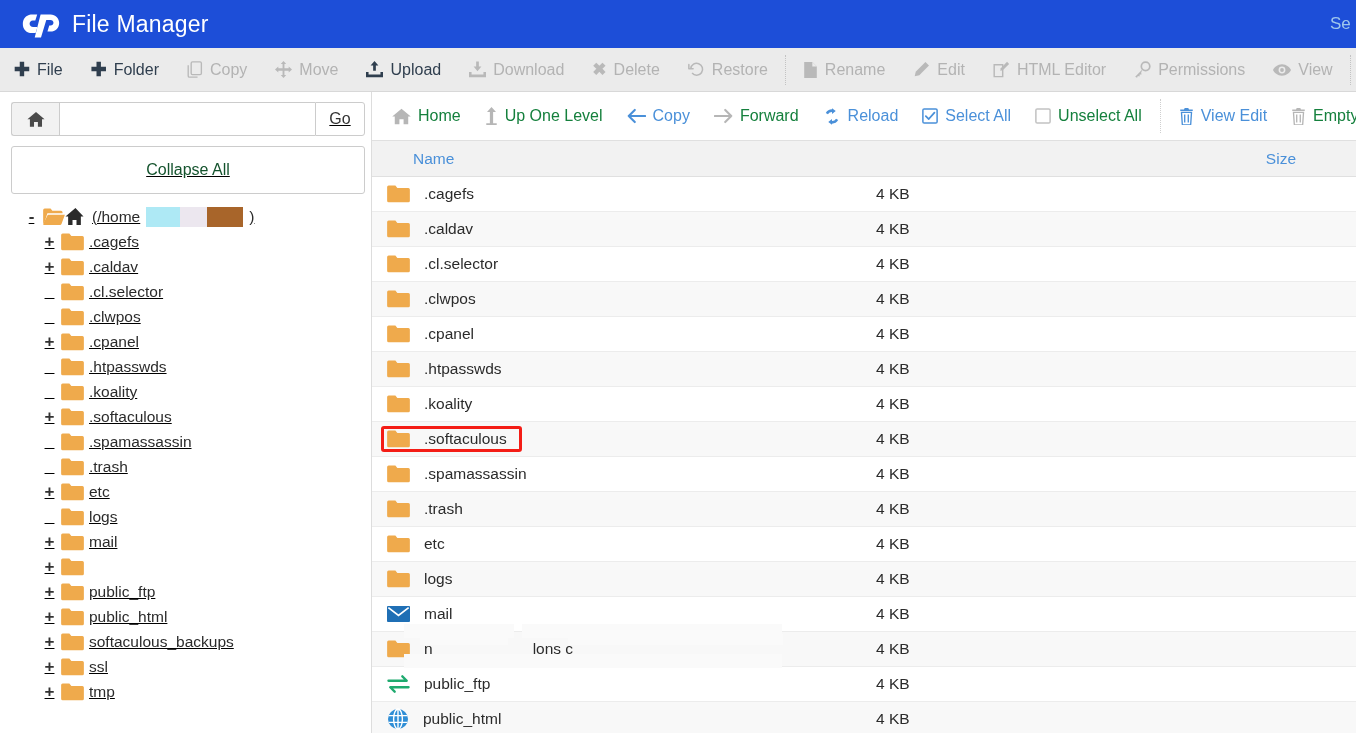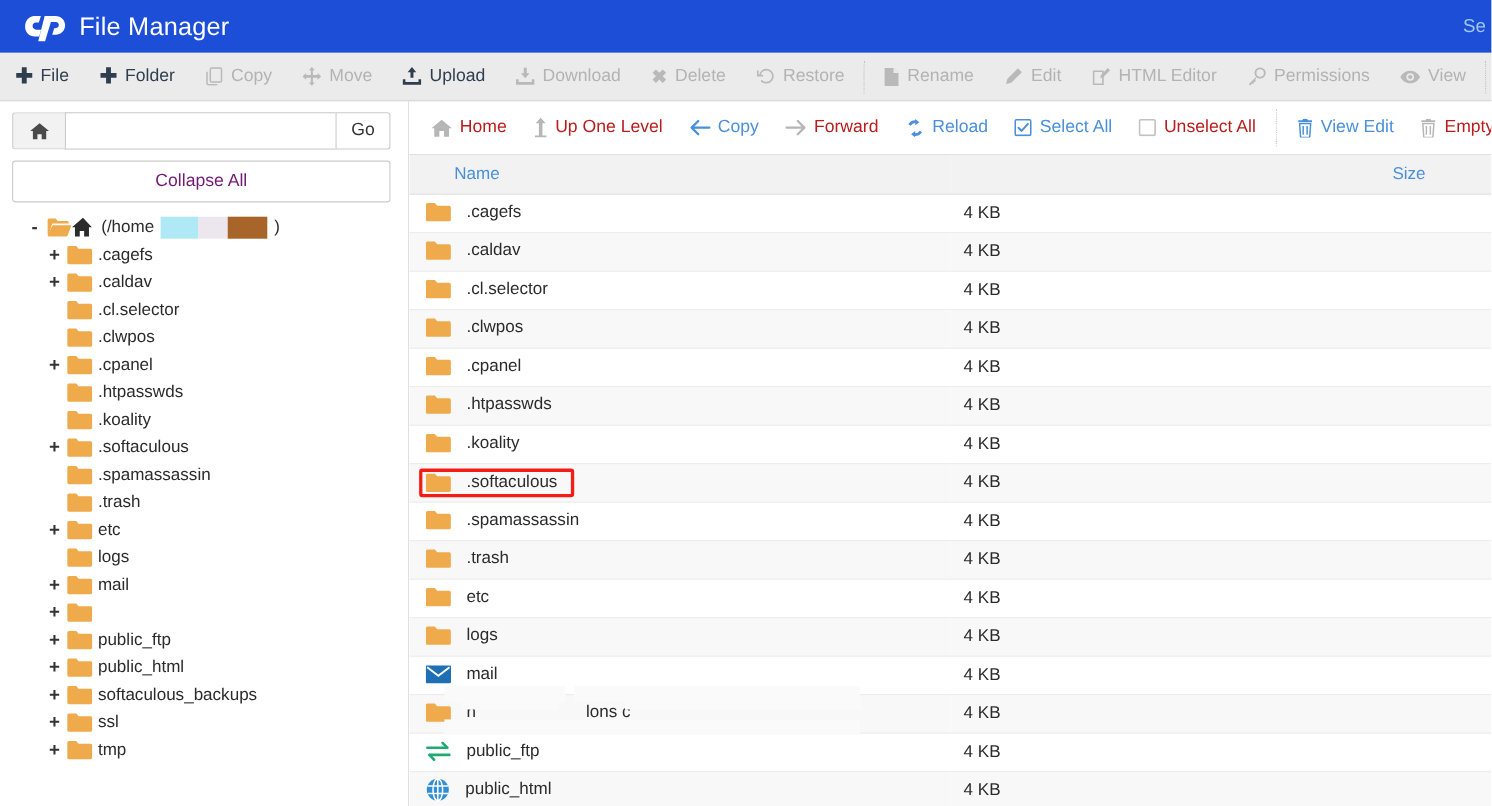--- a/index.html
+++ b/index.html
@@ -99,22 +99,23 @@
     height: calc(733px - 48px - 44px);
     align-items: stretch;
   }
 
   
   .sidebar {
     width: 372px;
     min-width: 372px;
     background: #ffffff;
     border-right: 1px solid #dddddd;
-    padding: 10px 16px 0 11px;
+    padding: 10px 6px 0 11px;
     overflow: hidden;
+    text-decoration: underline;
   }
   .path-row {
     display: flex;
     height: 34px;
     margin-bottom: 10px;
   }
   .path-home-btn {
     width: 48px;
     background: #f2f2f2;
     border: 1px solid #cccccc;
@@ -142,26 +143,26 @@
     border-radius: 0 3px 3px 0;
     font-size: 16px;
     color: #333;
     display: flex;
     align-items: center;
     justify-content: center;
     cursor: pointer;
   }
   .collapse-all-btn {
     width: 100%;
-    height: 38px;
+    height: 48px;
     background: #ffffff;
     border: 1px solid #cccccc;
     border-radius: 3px;
     font-size: 16px;
-    color: #701a75;
+    color: #14532d;
     display: flex;
     align-items: center;
     justify-content: center;
     cursor: pointer;
     margin-bottom: 10px;
   }
   .tree { font-size: 15.5px; color: #2b2b2b; }
   .tree-node {
     display: flex;
     align-items: center;
@@ -213,21 +214,21 @@
     align-items: center;
     gap: 7px;
     font-size: 16px;
     color: #4a90d9;
     padding: 0 12px;
     height: 48px;
     white-space: nowrap;
     cursor: pointer;
     user-select: none;
   }
-  .lt-btn.disabled { color: #b91c1c; cursor: default; }
+  .lt-btn.disabled { color: #15803d; cursor: default; }
   .lt-sep {
     width: 1px; height: 34px;
     border-left: 1px dotted #cfcfcf;
     margin: 0 6px;
   }
 
   
   .table-scroll { flex: 1; overflow: hidden; }
   table.filelist {
     width: 100%;

